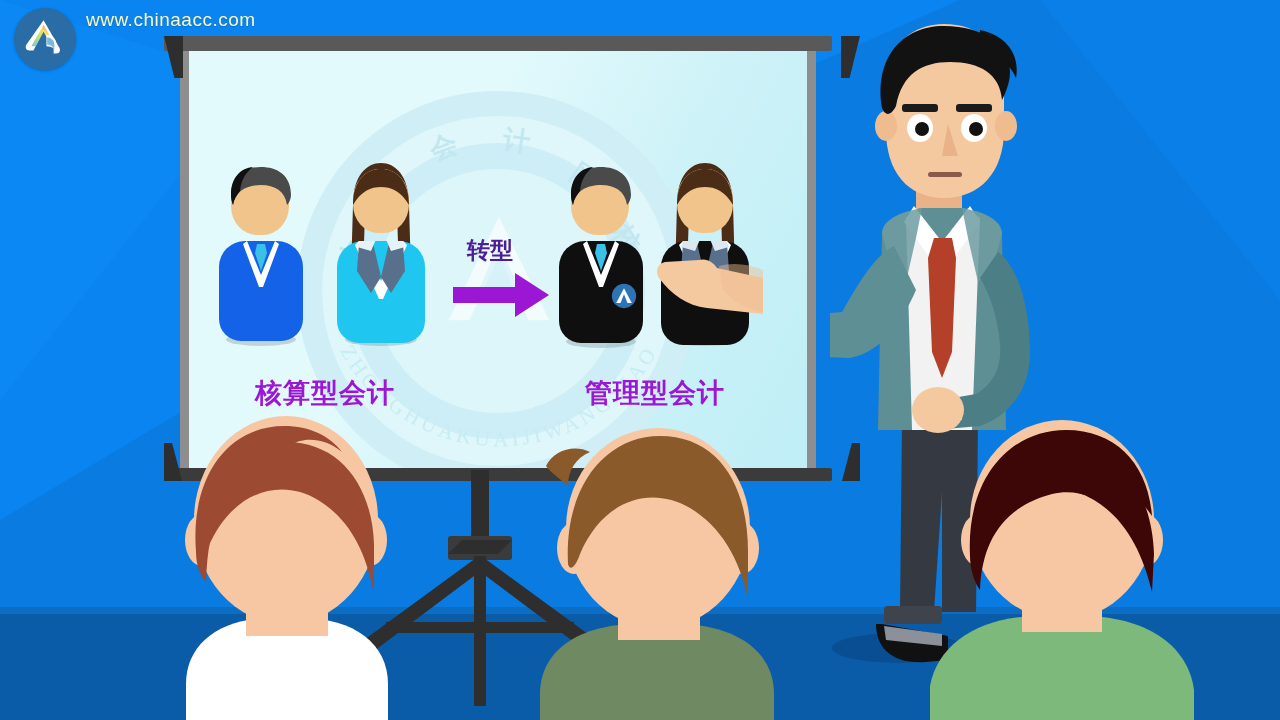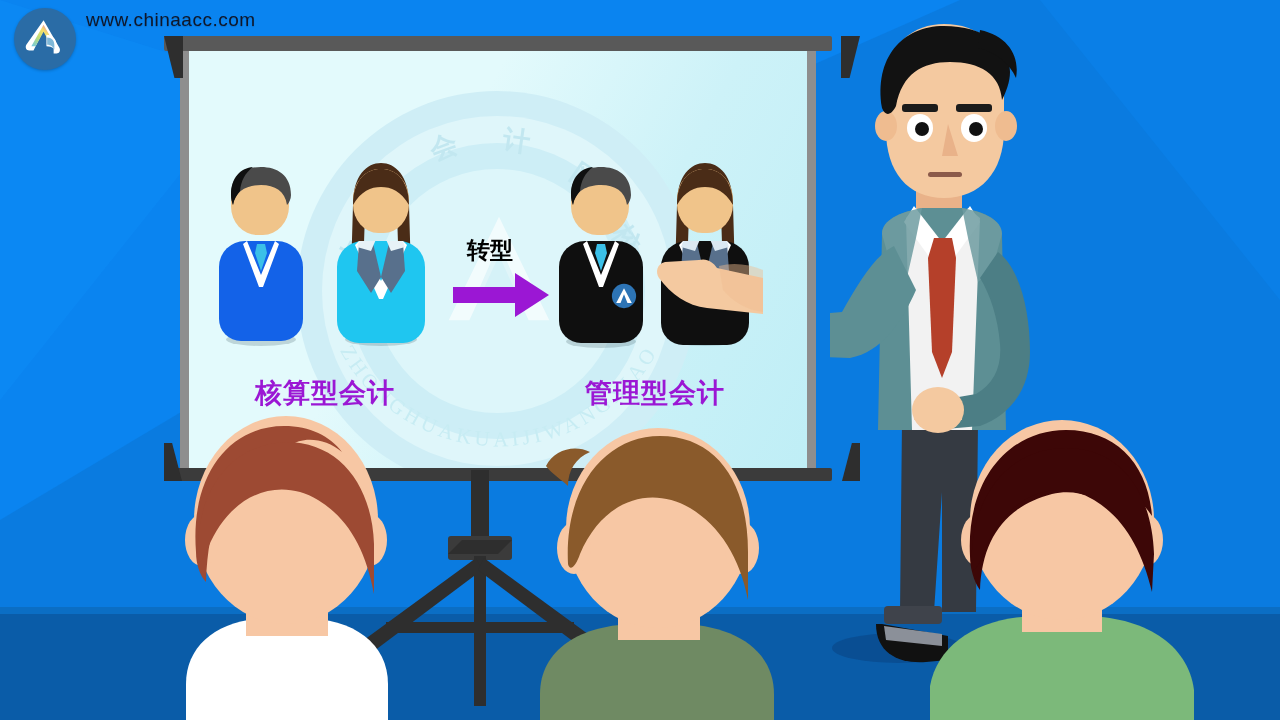--- a/index.html
+++ b/index.html
@@ -87,21 +87,21 @@
   .fig .head{position:absolute;border-radius:48% 48% 45% 45%;}
   .fig .body{position:absolute;border-radius:26px 26px 22px 22px;}
 
   
   .slide-label{
     position:absolute;color:#9b17d4;font-weight:bold;
     font-family:"DejaVu Sans","Liberation Sans",sans-serif;
     letter-spacing:1px;white-space:nowrap;
   }
   .arrow-text{
-    position:absolute;color:#000000;font-weight:bold;font-size:23px;
+    position:absolute;color:#4c1d95;font-weight:bold;font-size:23px;
     font-family:"DejaVu Sans","Liberation Sans",sans-serif;white-space:nowrap;text-align:center;
   }
 
   
   .pres{position:absolute;left:830px;top:22px;width:260px;height:660px;}
 
   
   .aud{position:absolute;}
 
   
@@ -111,21 +111,21 @@
     background:#2a6ca6;display:flex;align-items:center;justify-content:center;
     box-shadow:0 1px 3px rgba(0,0,0,.22);
   }
   .logo-text{margin-left:10px;padding-top:2px;}
   .logo-cn{
     color:#ffffff;font-size:30px;font-weight:bold;letter-spacing:3px;
     font-family:"DejaVu Sans","Liberation Sans",sans-serif;
     line-height:1.06;text-shadow:0 1px 1px rgba(0,0,0,.18);
   }
   .logo-url{
-    color:#0f172a;font-size:19px;letter-spacing:.5px;margin-top:-1px;
+    color:#fef9c3;font-size:19px;letter-spacing:.5px;margin-top:-1px;
     font-family:"Liberation Sans","DejaVu Sans",sans-serif;
     text-shadow:0 1px 1px rgba(0,0,0,.15);
   }
 </style>
 </head>
 <body>
 
 <div id="stage">
 
   <div class="wall"></div>

